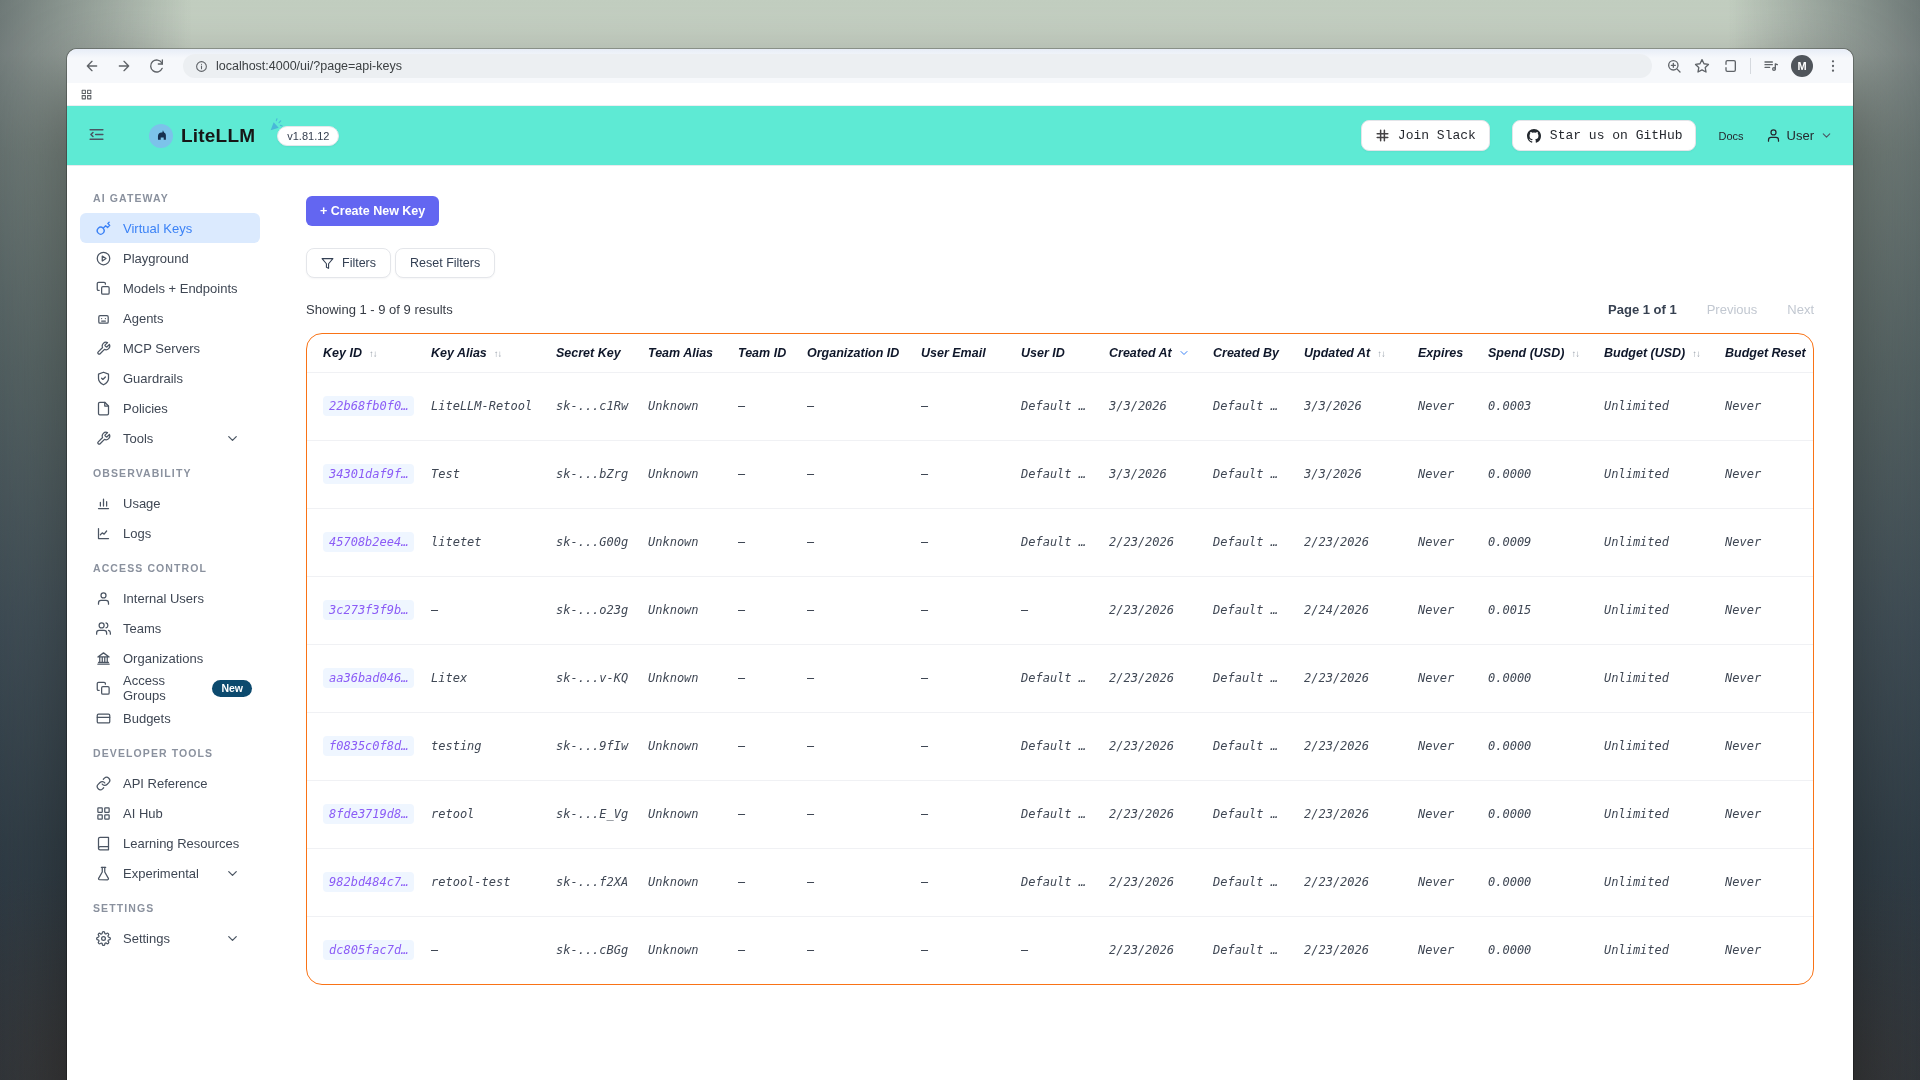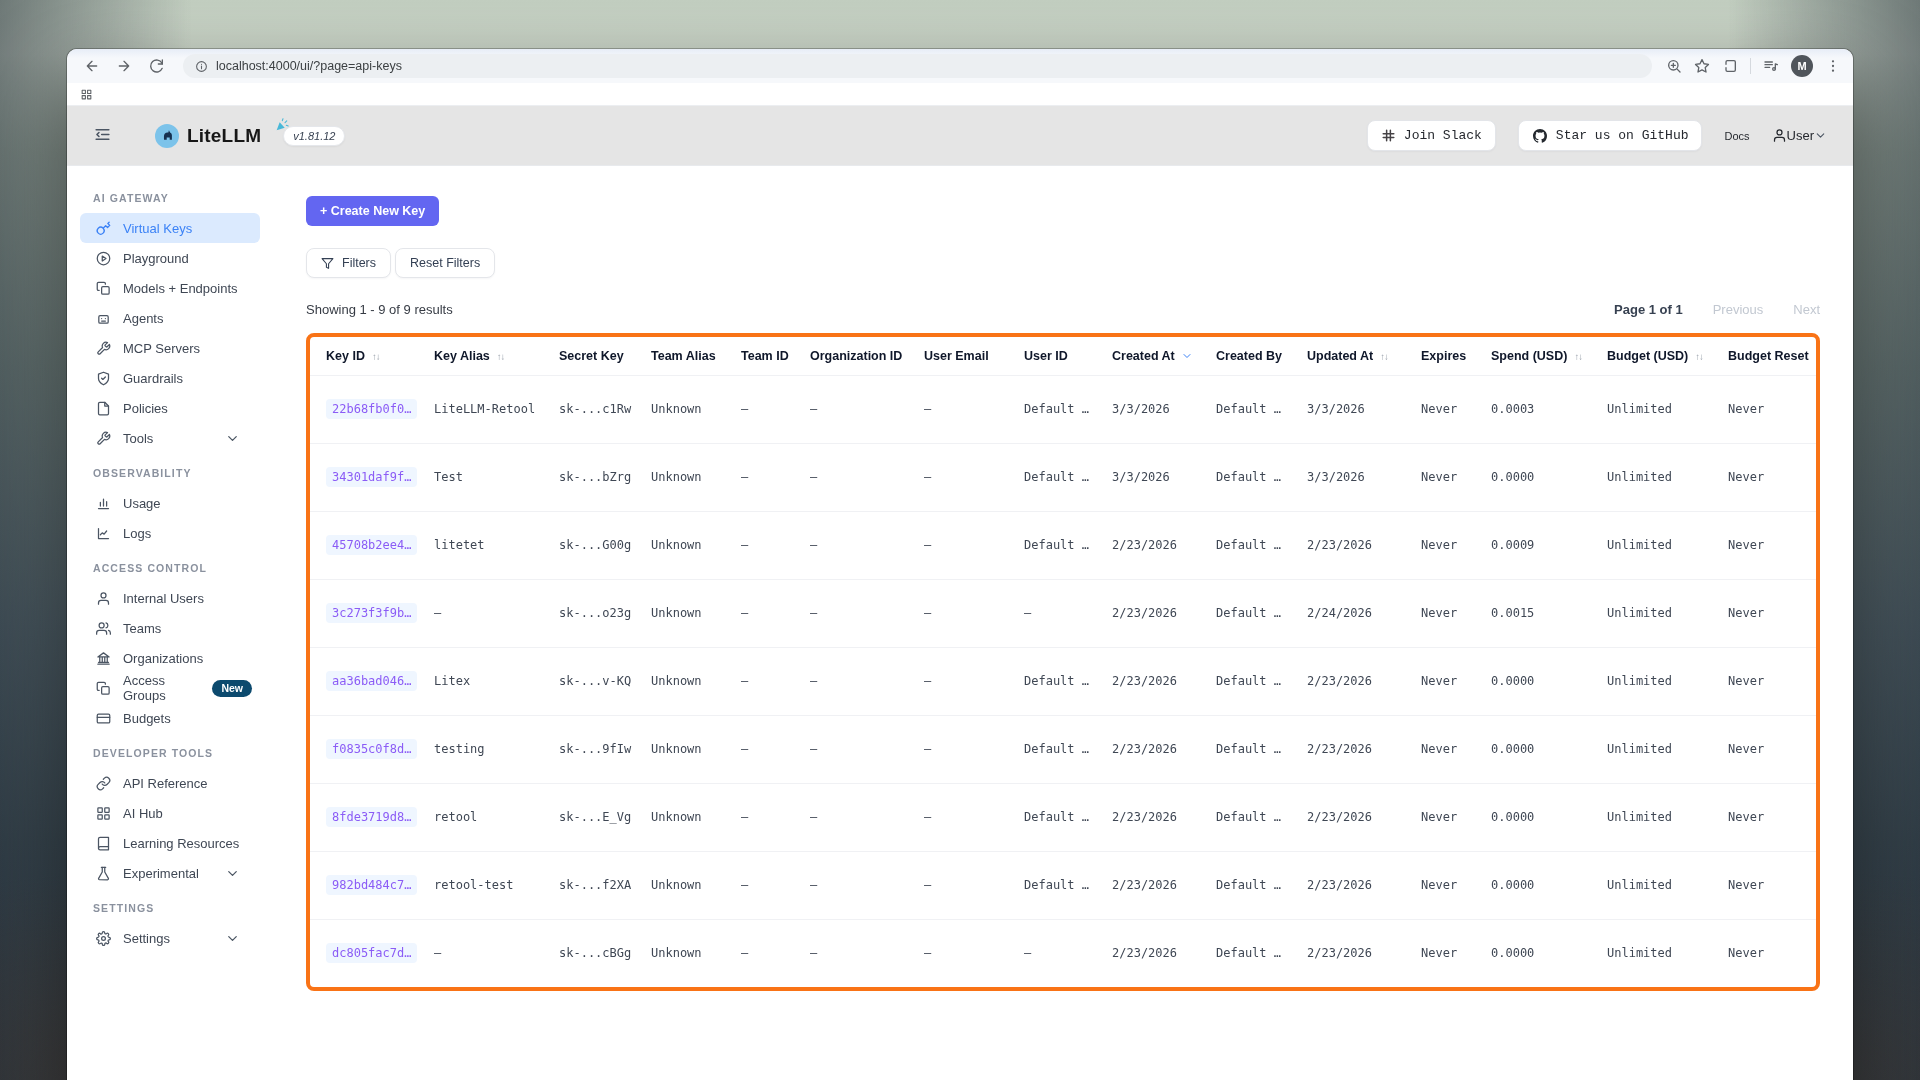--- a/index.html
+++ b/index.html
@@ -31,36 +31,36 @@
   }
   .url-pill .ic { width:13px; height:13px; flex:0 0 13px; }
   .url-text { font-size:12.5px; color:#3c4043; }
   .chrome-right { display:flex; align-items:center; gap:12px; padding-right:2px; color:#5f6368; }
   .chrome-right .ic { width:16px; height:16px; }
   .chrome-div { width:1px; height:16px; background:#d5d9de; }
   .avatar-m { width:22px; height:22px; border-radius:50%; background:#50555b; color:#fff; font-size:11px; font-weight:700; display:flex; align-items:center; justify-content:center; }
   .bookmarks { height:23px; flex:0 0 23px; background:#fff; border-bottom:1px solid #eceef1; display:flex; align-items:center; padding-left:13px; color:#5f6368; }
   .bookmarks .ic { width:13px; height:13px; }
   
-  .app-header { height:60px; flex:0 0 60px; display:flex; align-items:center; padding:0 26px; border-bottom:1px solid #e8eaed; background:#e5e5e5; }
+  .app-header { height:60px; flex:0 0 60px; display:flex; align-items:center; padding:0 20px; border-bottom:1px solid #e8eaed; background:#5eead4; }
   .hdr-left { display:flex; align-items:center; }
   .collapse-btn { color:#4b5563; width:22px; height:22px; margin-right:40px; }
   .collapse-btn .ic { width:19px; height:19px; }
   .logo-circle { width:24px; height:24px; border-radius:50%; background:#7cc3ea; display:flex; align-items:center; justify-content:center; margin-right:8px; }
   .logo-circle svg { width:17px; height:17px; }
   .brand { font-size:19px; font-weight:800; color:#171717; letter-spacing:.2px; }
-  .ver-wrap { position:relative; margin-left:22px; display:flex; align-items:flex-end;font-style:italic; }
+  .ver-wrap { position:relative; margin-left:22px; display:flex; align-items:flex-end; }
   .party { position:absolute; left:-9px; top:-9px; width:16px; height:16px; }
   .ver-badge { background:#fff; border:1px solid #e5e7eb; border-radius:10px; padding:3px 9px; font-size:11px; color:#374151; box-shadow:0 1px 2px rgba(0,0,0,.05); position:relative; }
   .hdr-right { margin-left:auto; display:flex; align-items:center; gap:22px; }
   .hdr-btn { display:flex; align-items:center; gap:8px; height:31px; padding:0 13px; background:#fff; border:1px solid #e3e5e9; border-radius:8px; font-size:13px; color:#25282e; box-shadow:0 1px 2px rgba(16,24,40,.04); cursor:pointer;font-family:Liberation Mono, monospace; }
   .hdr-btn .ic { width:15px; height:15px; }
   .gh-ic { width:16px; height:16px; }
   .docs-link { font-size:11px; color:#25282e; }
-  .user-menu { display:flex; align-items:center; font-size:13px; color:#25282e; }
+  .user-menu { display:flex; align-items:center; gap:6px; font-size:13px; color:#25282e; }
   .user-menu .ic { width:15px; height:15px; }
   .user-menu .chev { width:13px; height:13px; color:#4b5563; }
   
   .app-body { flex:1; display:flex; background:#fff; overflow:hidden; }
   .sidebar { width:239px; flex:0 0 239px; padding-top:16px; }
   .side-label { font-size:10.5px; font-weight:700; letter-spacing:1.1px; color:#8a919e; margin:14px 0 9px 26px; }
   .sidebar > .side-label:first-child { margin-top:10px; }
   .side-item { display:flex; align-items:center; height:30px; margin:0 0 0 13px; width:180px; padding:0 8px 0 16px; border-radius:6px; color:#3f4754; font-size:13px; cursor:pointer; }
   .side-item .ic { width:15px; height:15px; flex:0 0 15px; margin-right:12px; color:#4b5563; }
   .side-item.active { background:#dbeafe; color:#3b82f6; }
@@ -72,21 +72,21 @@
   .create-btn { display:inline-flex; align-items:center; justify-content:center; height:30px; padding:0 14px; background:#6366f1; color:#fff; border:none; border-radius:6px; font-size:12.5px; font-weight:600; cursor:pointer; font-family:inherit; }
   .filter-row { margin-top:22px; display:flex; gap:4px; }
   .chip-btn { display:inline-flex; align-items:center; gap:8px; height:30px; padding:0 14px; background:#fff; border:1px solid #e4e6ea; border-radius:8px; font-size:12.5px; color:#344054; box-shadow:0 1px 2px rgba(16,24,40,.04); cursor:pointer; font-family:inherit; }
   .chip-btn .ic { width:13px; height:13px; }
   .results-row { margin-top:24px; display:flex; }
   .showing { font-size:13px; color:#363b44; }
   .pagination { margin-left:auto; display:flex; align-items:center; gap:30px; font-size:13px; }
   .page-info { color:#374151; font-weight:600; }
   .page-btn { color:#c2c8d1; cursor:default; }
   
-  .table-card { margin-top:16px; border:4px solid #f97316; border-radius:8px; background:#fff; overflow:hidden; }
+  .table-card { margin-top:16px; border:1px solid #f97316; border-radius:16px; background:#fff; overflow:hidden;font-style:italic; }
   table { border-collapse:collapse; table-layout:fixed; width:1506px; }
   th { height:38px; text-align:left; font-size:12.5px; font-weight:700; color:#0f172a; padding:0 8px 0 0; white-space:nowrap; overflow:hidden; vertical-align:middle; }
   th:first-child, td:first-child { padding-left:16px; }
   td { height:68px; font-family:"DejaVu Sans Mono", monospace; font-size:12px; color:#3f4754; padding:0 8px 0 0; white-space:nowrap; overflow:hidden; vertical-align:middle; }
   tbody tr { border-top:1px solid #f0f1f4; }
   .key-chip { background:#eff6ff; color:#8b5cf6; padding:3px 6px; border-radius:4px; font-size:12px; cursor:pointer; }
   .sort-glyph { font-size:9.5px; color:#9aa1ab; margin-left:7px; letter-spacing:-1px; font-weight:400; }
   .sort-chev { width:12px; height:12px; color:#3b82f6; vertical-align:-2px; margin-left:6px; }
   .ic { fill:none; stroke:currentColor; stroke-width:2; stroke-linecap:round; stroke-linejoin:round; }
 </style>

